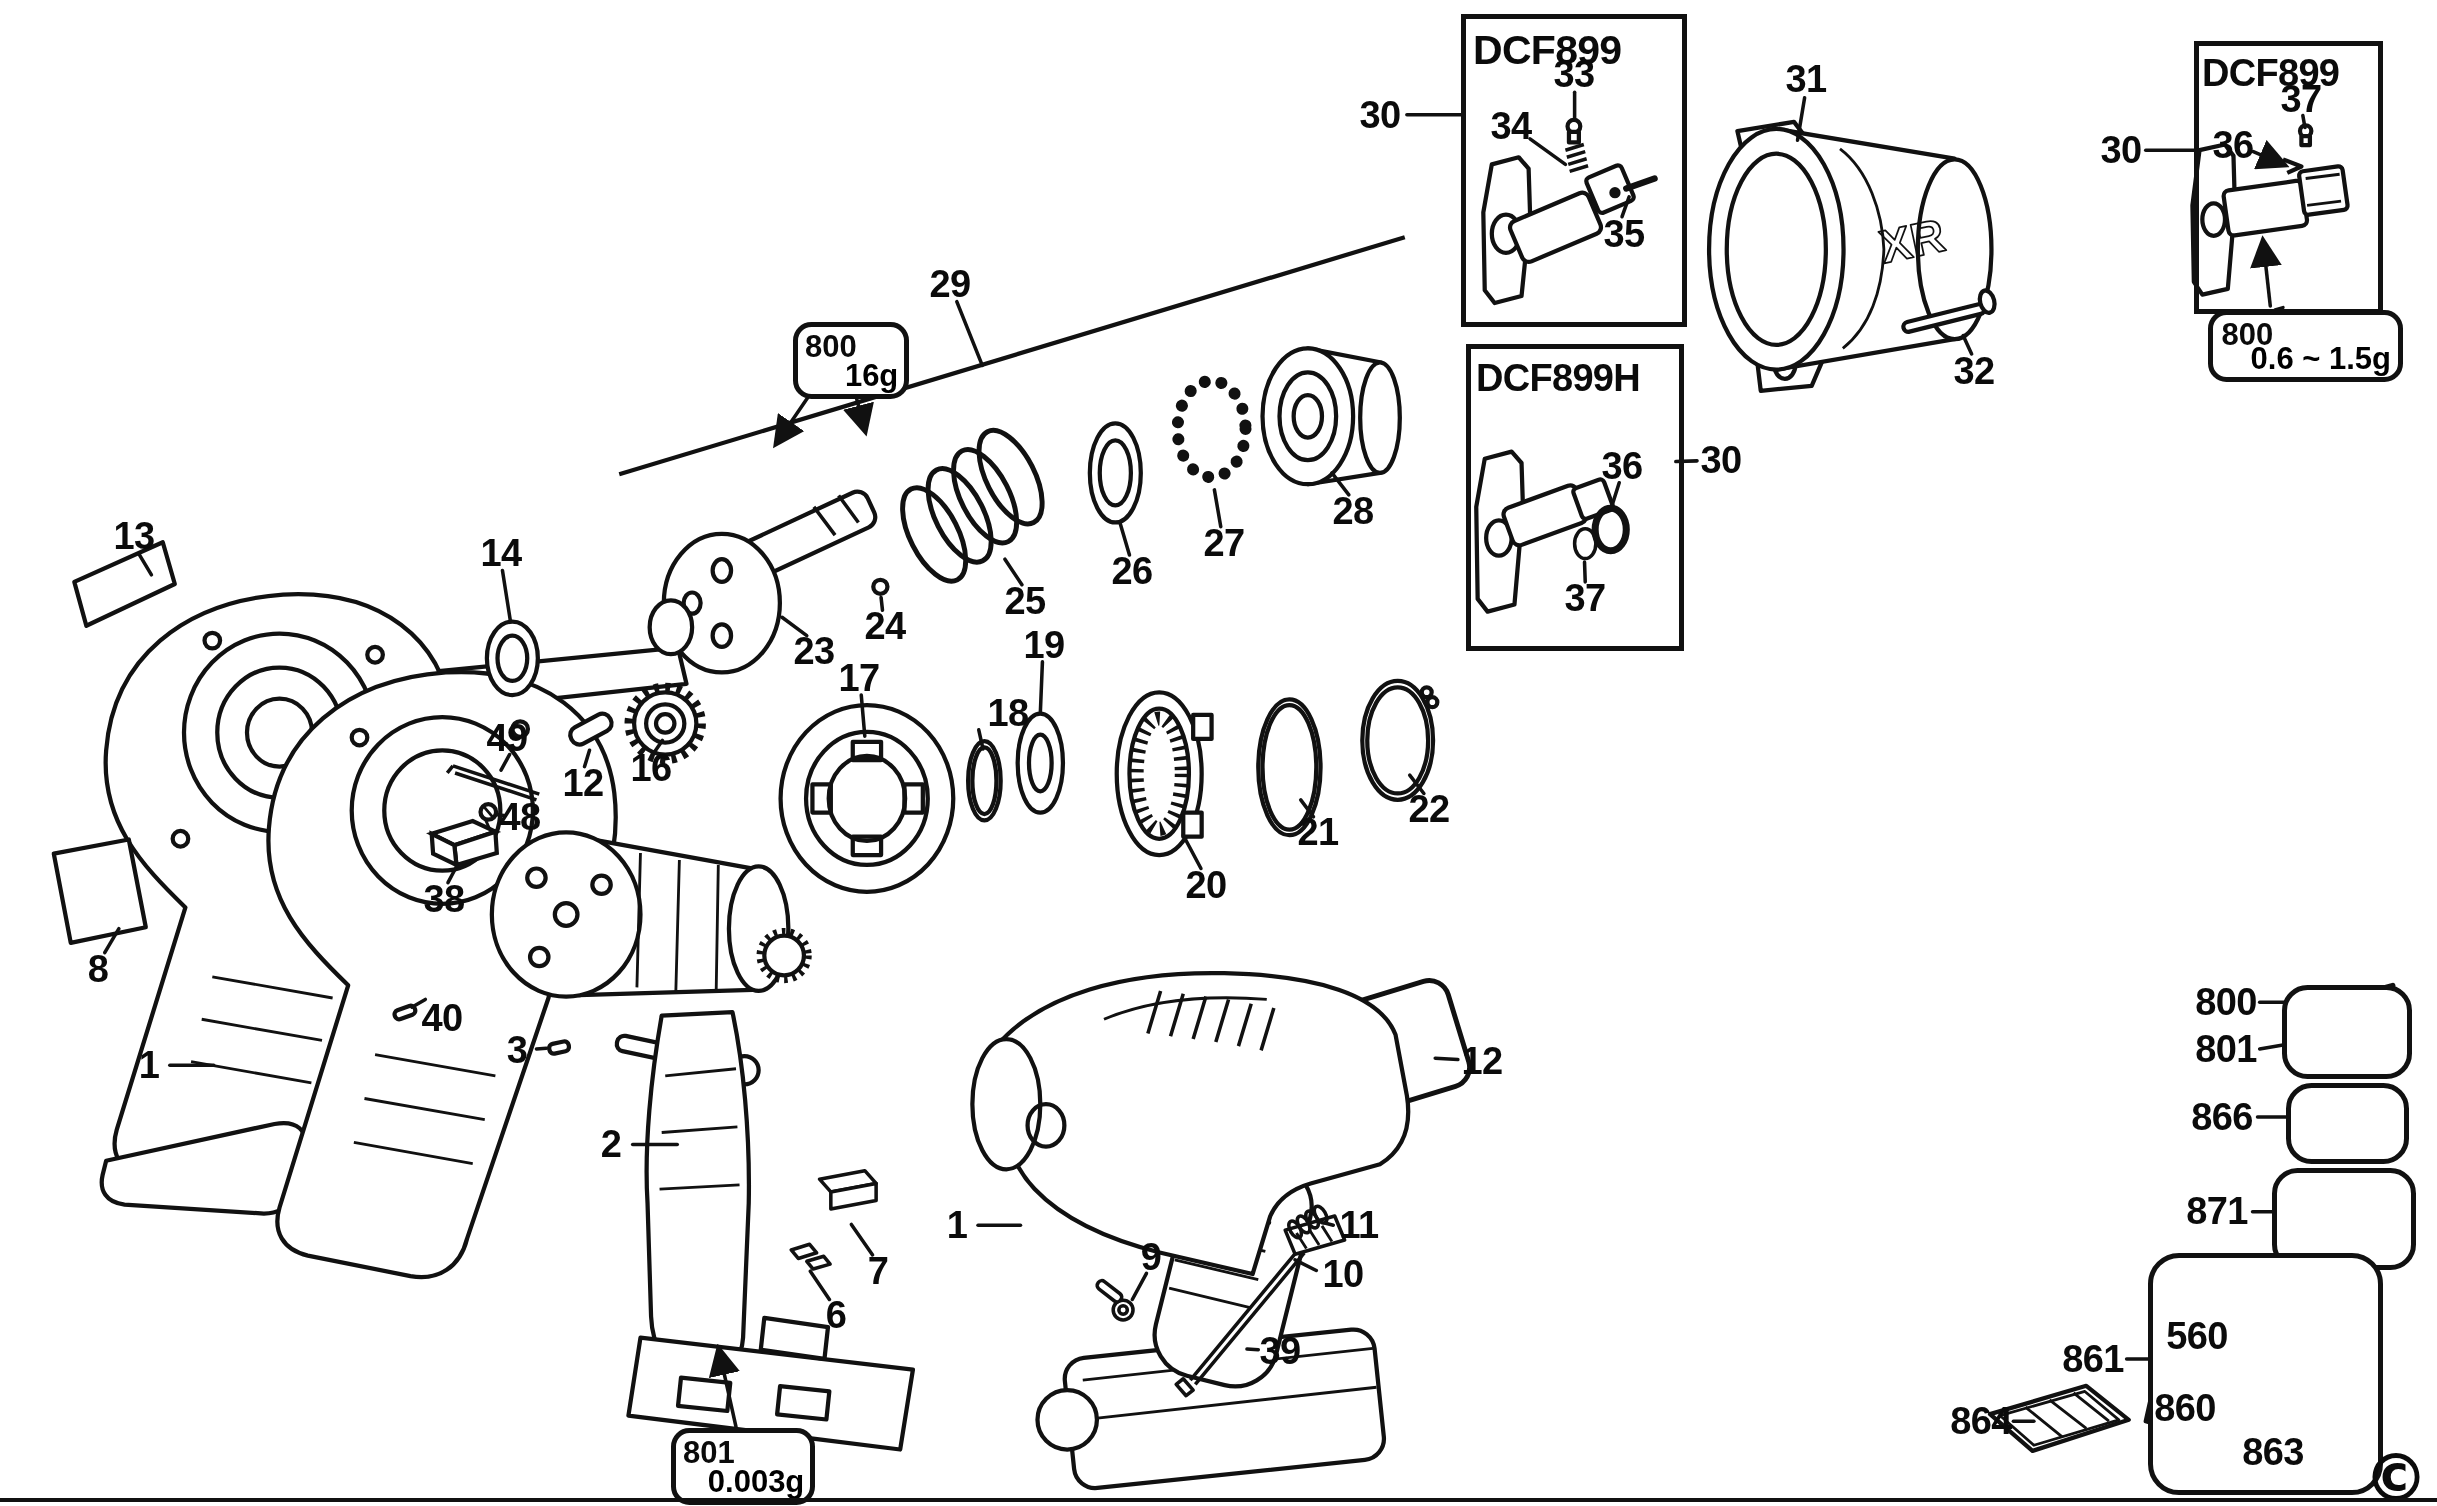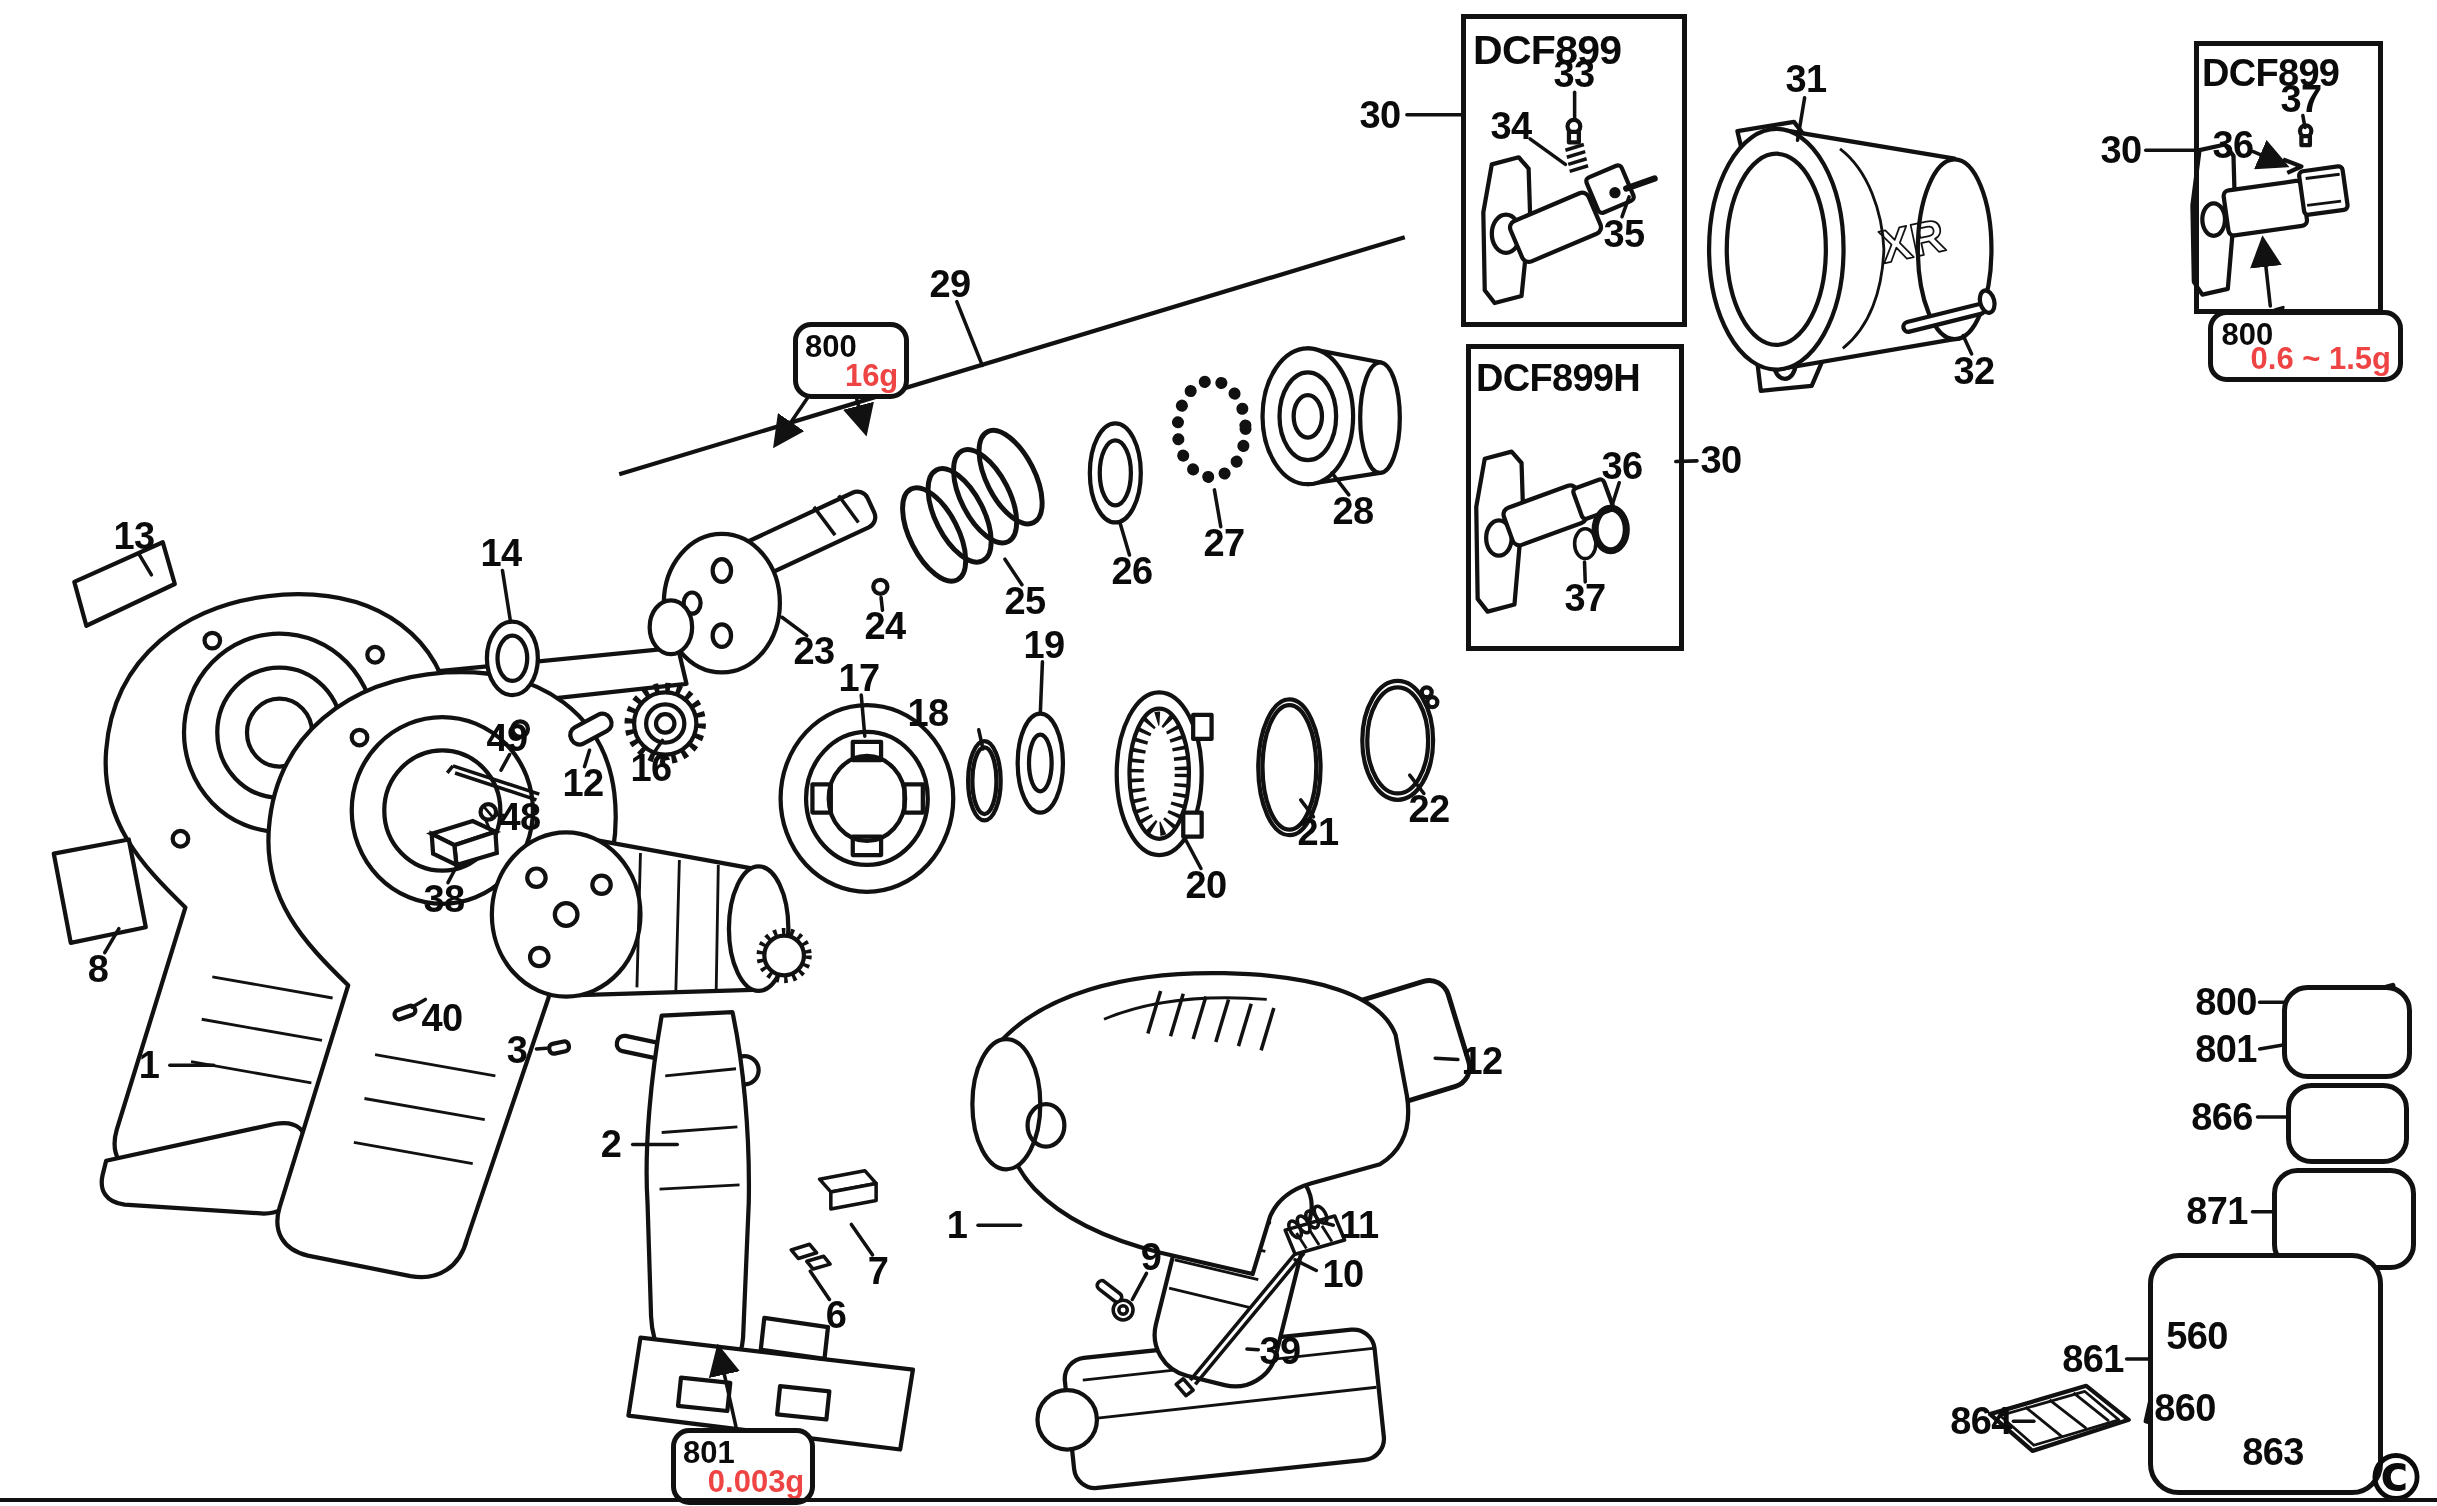--- a/index.html
+++ b/index.html
@@ -6,21 +6,21 @@
   #stage{position:relative;width:2438px;height:1507px;background:#fff;overflow:hidden;
          font-family:"Liberation Sans",sans-serif;color:#0b0b0b}
   svg{position:absolute;left:0;top:0}
   .callout{position:absolute;transform:translate(-50%,-50%);
            font:700 38px/1 "Liberation Sans",sans-serif;letter-spacing:-0.7px;
            color:#0b0b0b;white-space:nowrap}
   .mbox{position:absolute;border:5.7px solid #111;background:transparent}
   .mbox-title{position:absolute;font:700 41px/1 "Liberation Sans",sans-serif;letter-spacing:-0.7px;color:#0b0b0b;white-space:nowrap}
   .gbox{position:absolute;border:5px solid #111;border-radius:18.4px;background:#fff}
   .gnum{position:absolute;font:700 31px/1 "Liberation Sans",sans-serif;color:#0b0b0b}
-  .gamt{position:absolute;font:700 31px/1 "Liberation Sans",sans-serif;color:#ef4444;white-space:nowrap}
+  .gamt{position:absolute;font:700 31px/1 "Liberation Sans",sans-serif;color:#000000;white-space:nowrap}
   .rbox{position:absolute;border:5px solid #111;border-radius:25.5px;background:#fff}
   .copyright{position:absolute;transform:translate(-50%,-50%);font:700 65px/1 "DejaVu Sans",sans-serif;color:#0b0b0b}
   .bottom-rule{position:absolute;left:0;top:1498px;width:2438px;height:3.5px;background:#111}
 </style>
 </head>
 <body>
 
 <div id="stage">
 
   <svg width="2438" height="1507" viewBox="0 0 3445 2129">
@@ -372,21 +372,21 @@
     <div class="callout" style="left: 98px; top: 969px;">8</div>
     <div class="callout" style="left: 1151px; top: 1257px;">9</div>
     <div class="callout" style="left: 1343px; top: 1274px;">10</div>
     <div class="callout" style="left: 1359px; top: 1225px;">11</div>
     <div class="callout" style="left: 1482px; top: 1061px;">12</div>
     <div class="callout" style="left: 134px; top: 536px;">13</div>
     <div class="callout" style="left: 501px; top: 553px;">14</div>
     <div class="callout" style="left: 583px; top: 783px;">12</div>
     <div class="callout" style="left: 651px; top: 768px;">16</div>
     <div class="callout" style="left: 859px; top: 678px;">17</div>
-    <div class="callout" style="left: 928px; top: 713px; text-align: right;">18</div>
+    <div class="callout" style="left: 1008px; top: 713px; text-align: right;">18</div>
     <div class="callout" style="left: 1044px; top: 645px;">19</div>
     <div class="callout" style="left: 1206px; top: 885px;">20</div>
     <div class="callout" style="left: 1318px; top: 832px;">21</div>
     <div class="callout" style="left: 1429px; top: 809px;">22</div>
     <div class="callout" style="left: 814px; top: 651px;">23</div>
     <div class="callout" style="left: 885px; top: 626px;">24</div>
     <div class="callout" style="left: 1025px; top: 601px;">25</div>
     <div class="callout" style="left: 1132px; top: 571px;">26</div>
     <div class="callout" style="left: 1224px; top: 543px;">27</div>
     <div class="callout" style="left: 1353px; top: 511px;">28</div>

